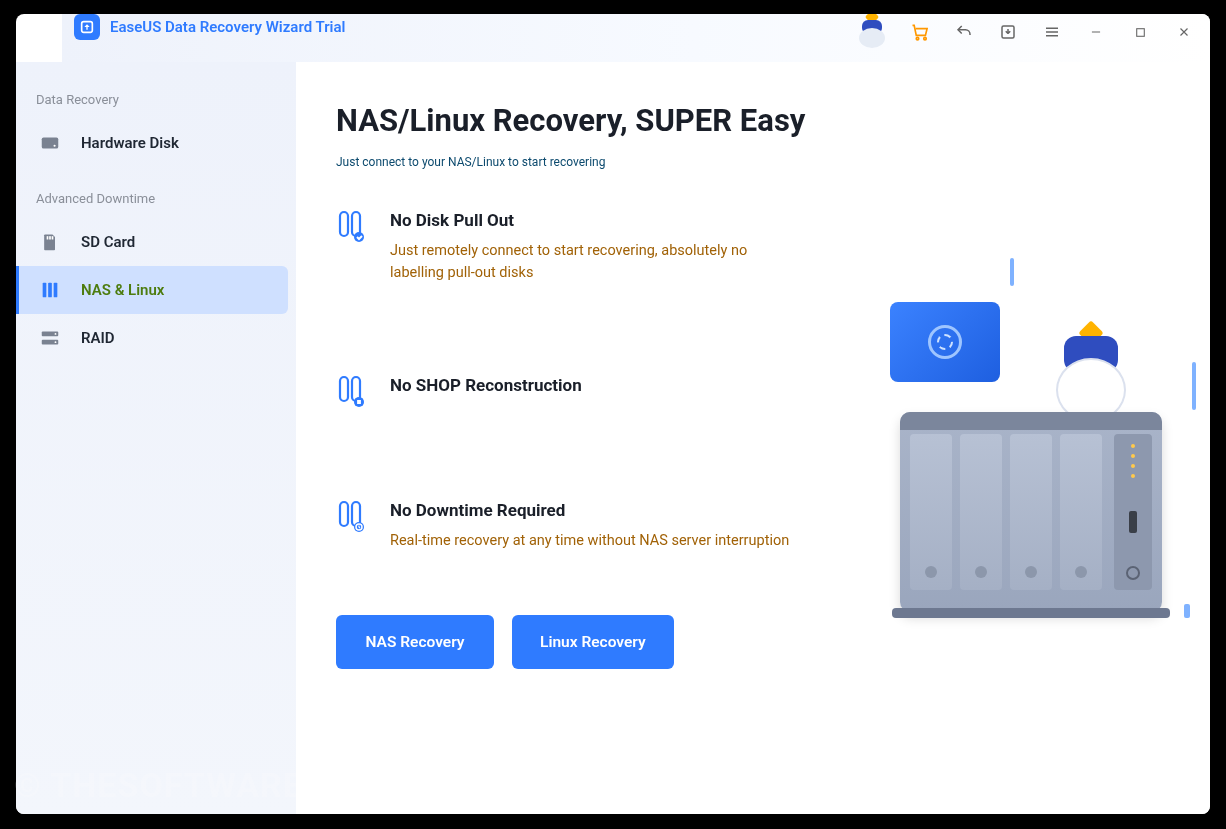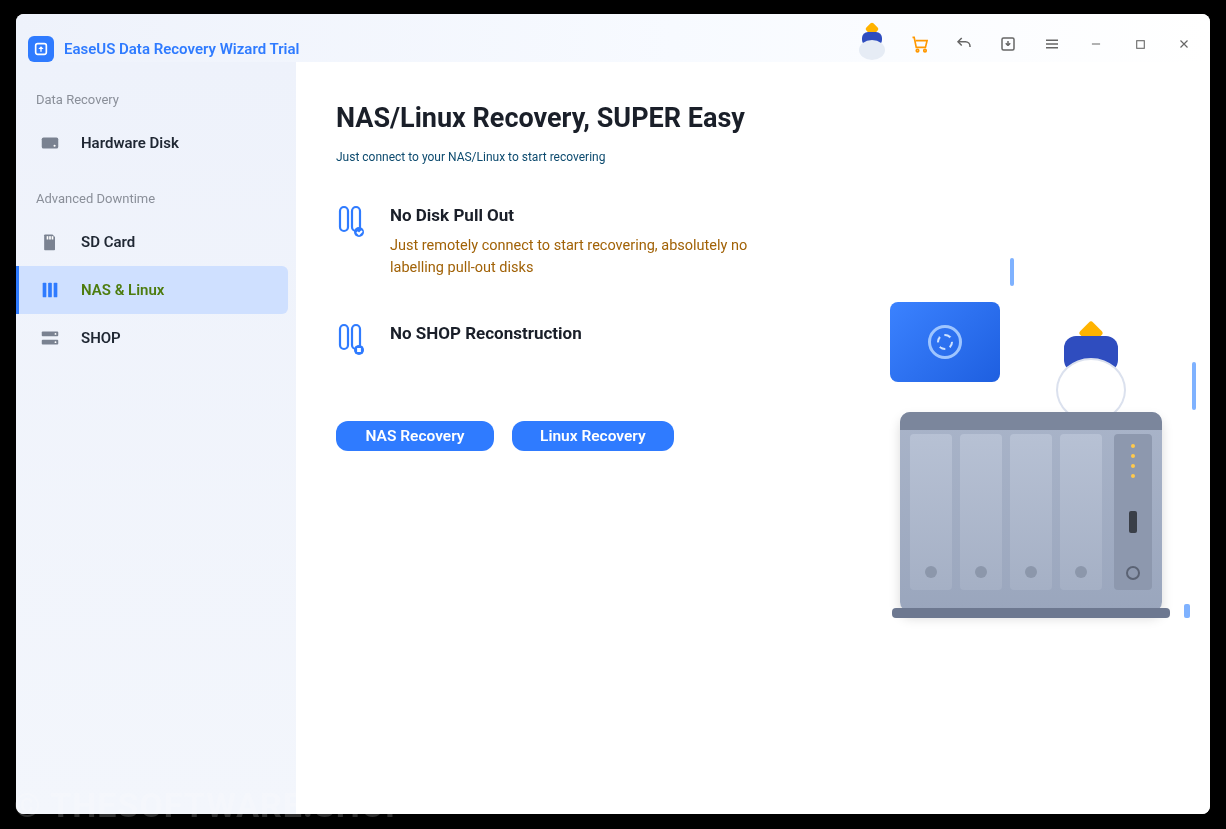--- a/index.html
+++ b/index.html
@@ -1,18 +1,18 @@
 <!DOCTYPE html>
 <html><head>
 <meta charset="utf-8">
 <style>
 * { margin: 0; padding: 0; box-sizing: border-box; font-family: -apple-system, BlinkMacSystemFont, "Segoe UI", Roboto, Arial, sans-serif; }
 body { background: #000; width: 1226px; height: 829px; overflow: hidden; position: relative; }
 .app-window { position: absolute; top: 14px; left: 16px; width: 1194px; height: 800px; background: #fff; border-radius: 8px; overflow: hidden; display: flex; flex-direction: column; }
-.titlebar { height: 48px; display: flex; align-items: flex-end; padding: 0 12px; background: linear-gradient(to right, #eef2fb 0%, #f7faff 55%, #ffffff 100%); }
+.titlebar { height: 48px; display: flex; align-items: flex-start; padding: 0 12px; background: linear-gradient(to right, #eef2fb 0%, #f7faff 55%, #ffffff 100%); margin-left: 46px; }
 .titlebar-left { display: flex; align-items: center; gap: 10px; }
 .app-icon { width: 26px; height: 26px; background: #2f7bff; border-radius: 6px; display: flex; align-items: center; justify-content: center; }
 .app-icon svg { width: 16px; height: 16px; }
 .app-title { color: #2f7bff; font-weight: 600; font-size: 15px; }
 .titlebar-right { margin-left: auto; display: flex; align-items: center; gap: 16px; }
 .titlebar-btn { width: 28px; height: 28px; display: flex; align-items: center; justify-content: center; cursor: pointer; color: #666; border-radius: 4px; }
 .mascot-small { width: 36px; height: 36px; position: relative; }
 .mascot-small .body { width: 26px; height: 20px; background: #e6ecf5; border-radius: 50%; position: absolute; bottom: 2px; left: 5px; }
 .mascot-small .head { width: 20px; height: 14px; background: #2f4dbf; border-radius: 6px; position: absolute; top: 6px; left: 8px; }
 .mascot-small .crown { position: absolute; top: -2px; left: 13px; width: 10px; height: 10px; background: #ffb300; border-radius: 2px; transform: rotate(45deg); }
@@ -21,29 +21,29 @@
 .body-area { flex: 1; display: flex; }
 .sidebar { width: 280px; background: linear-gradient(to bottom, #eef2fb, #f3f6fc); padding-top: 24px; }
 .sidebar-section { margin-bottom: 18px; }
 .sidebar-heading { color: #8a8f99; font-size: 13px; padding: 6px 20px 12px; }
 .sidebar-item { display: flex; align-items: center; gap: 20px; height: 48px; padding: 0 20px; cursor: pointer; color: #1f2733; font-size: 15px; font-weight: 600; border-left: 3px solid transparent; }
 .sidebar-item .icon { width: 22px; height: 22px; display: flex; align-items: center; justify-content: center; color: #7a8291; }
 .sidebar-item.active { background: #cfe0ff; color: #4d7c0f; border-left-color: #2f7bff; border-radius: 0 6px 6px 0; margin-right: 8px; }
 .sidebar-item.active .icon { color: #2f7bff; }
 
 .main { flex: 1; background: #fff; padding: 40px 40px 30px 40px; position: relative; }
-.main-title { font-size: 27px; font-weight: 700; color: #1a1f29; margin-bottom: 16px; }
+.main-title { font-size: 31px; font-weight: 700; color: #1a1f29; margin-bottom: 16px; }
 .main-subtitle { font-size: 12px; color: #0c4a6e; margin-bottom: 41px; }
-.features { display: flex; flex-direction: column; gap: 44px; max-width: 460px; }
+.features { display: flex; flex-direction: column; gap: 91px; max-width: 460px; }
 .feature { display: flex; gap: 22px; }
 .feature-icon { width: 32px; height: 34px; flex-shrink: 0; color: #2f7bff; }
 .feature-title { font-size: 17px; font-weight: 700; color: #1a1f29; margin-bottom: 10px; }
 .feature-desc { font-size: 14.5px; color: #a16207; line-height: 1.5; }
 .action-buttons { display: flex; gap: 18px; margin-top: 64px; }
-.btn-primary { background: #2f7bff; color: #fff; font-weight: 600; font-size: 15.5px; border: none; border-radius: 12px; padding: 6px 28px; min-width: 158px; cursor: pointer; }
+.btn-primary { background: #2f7bff; color: #fff; font-weight: 600; font-size: 15.5px; border: none; border-radius: 6px; padding: 18px 28px; min-width: 158px; cursor: pointer; }
 
 .illustration { position: absolute; right: 20px; top: 200px; width: 300px; height: 360px; }
 .nas-box { position: absolute; bottom: 10px; left: 10px; width: 262px; height: 200px; background: linear-gradient(#a9b4c9, #9aa6bd); border-radius: 10px; box-shadow: 0 6px 12px rgba(0,0,0,0.15); }
 .nas-top { position: absolute; top: 0; left: 0; right: 0; height: 18px; background: #7b869c; border-radius: 10px 10px 0 0; }
 .nas-bays { position: absolute; top: 22px; left: 10px; display: flex; gap: 8px; }
 .nas-bay { width: 42px; height: 156px; background: linear-gradient(#b7c1d4, #a5b0c5); border-radius: 4px; position: relative; }
 .nas-bay::after { content:''; position: absolute; bottom: 12px; left: 50%; transform: translateX(-50%); width: 12px; height: 12px; background: #8c97ab; border-radius: 50%; }
 .nas-side { position: absolute; right: 10px; top: 22px; width: 38px; height: 156px; background: #8d98ae; border-radius: 4px; display: flex; flex-direction: column; align-items: center; justify-content: space-between; padding: 10px 0; }
 .nas-side .leds { display:flex; flex-direction:column; gap:6px; }
 .nas-side .led { width:4px; height:4px; background:#ffc94a; border-radius:50%; }
@@ -55,21 +55,21 @@
 .mascot-big .mhead { width: 54px; height: 36px; background: #2f4dbf; border-radius: 12px; position: absolute; top: 14px; left: 22px; }
 .mascot-big .mcrown { position:absolute; top:2px; left:40px; width:18px; height:18px; background:#ffb300; border-radius:3px; transform:rotate(45deg); }
 .card-float { position: absolute; top: 40px; left: 0; width: 110px; height: 80px; background: linear-gradient(135deg,#3b82ff,#1e5fe0); border-radius: 8px; display:flex; align-items:center; justify-content:center; }
 .card-float .ring { width: 34px; height: 34px; border: 3px solid #9ec5ff; border-radius: 50%; position: relative; }
 .card-float .ring::after { content:''; position:absolute; inset:6px; border:2px dashed #cfe2ff; border-radius:50%; }
 .spark { position:absolute; background:#7fb2ff; border-radius:2px; }
 .spark.s1 { width:4px; height:28px; top:-4px; left:120px; }
 .spark.s2 { width:4px; height:48px; top:100px; right:-6px; }
 .spark.s3 { width:6px; height:14px; bottom:4px; right:0px; }
 
-.watermark { position:absolute; left:14px; bottom:4px; color:rgba(255,255,255,0.18); font-size:34px; font-weight:700; letter-spacing:1px; }
+.watermark { position:absolute; left:14px; bottom:24px; color:rgba(255,255,255,0.18); font-size:34px; font-weight:700; letter-spacing:1px; }
 </style>
 </head>
 <body>
 
 <div class="app-window">
 
   <div class="titlebar">
     <div class="titlebar-left">
       <div class="app-icon">
         <svg viewBox="0 0 24 24" fill="none" stroke="#fff" stroke-width="2.5">
@@ -171,21 +171,21 @@
 
         <div class="sidebar-item">
           <span class="icon">
             <svg width="22" height="22" viewBox="0 0 24 24" fill="currentColor">
                 <rect x="3" y="5" width="18" height="5" rx="1"></rect>
                 <rect x="3" y="14" width="18" height="5" rx="1"></rect>
                 <circle cx="18" cy="7.5" r="1" fill="#fff"></circle>
                 <circle cx="18" cy="16.5" r="1" fill="#fff"></circle>
               </svg>
           </span>
-          <span>SHOP</span>
+          <span>RAID</span>
         </div>
 
       </div>
     </div>
 
     <div class="main">
       <h1 class="main-title">NAS/Linux Recovery, SUPER Easy</h1>
       <p class="main-subtitle">Just connect to your NAS/Linux to start recovering</p>
 
       <div class="features">
@@ -211,20 +211,35 @@
                 <rect x="16" y="2" width="8" height="24" rx="4"></rect>
                 <circle cx="23" cy="27" r="5" fill="#2f7bff" stroke="none"></circle>
                 <rect x="20" y="24" width="6" height="6" rx="1" fill="#fff"></rect>
               </svg>
           </div>
           <div>
             <div class="feature-title">No SHOP Reconstruction</div>
           </div>
         </div>
 
+        <div class="feature">
+          <div class="feature-icon">
+            <svg viewBox="0 0 32 34" fill="none" stroke="currentColor" stroke-width="2.2">
+                <rect x="4" y="2" width="8" height="24" rx="4"></rect>
+                <rect x="16" y="2" width="8" height="24" rx="4"></rect>
+                <circle cx="23" cy="27" r="5" fill="#2f7bff" stroke="none"></circle>
+                <circle cx="23" cy="27" r="3" fill="none" stroke="#fff" stroke-width="1.5"></circle>
+                <path d="M23 25.5v1.6l1 1" stroke="#fff" stroke-width="1.2"></path>
+              </svg>
+          </div>
+          <div>
+            <div class="feature-title">No Downtime Required</div>
+            <div class="feature-desc">Real-time recovery at any time without NAS server interruption</div>
+          </div>
+        </div>
       </div>
 
       <div class="action-buttons">
         <button class="btn-primary">NAS Recovery</button>
         <button class="btn-primary">Linux Recovery</button>
       </div>
 
       <div class="illustration">
         <div class="spark s1"></div>
         <div class="card-float">

